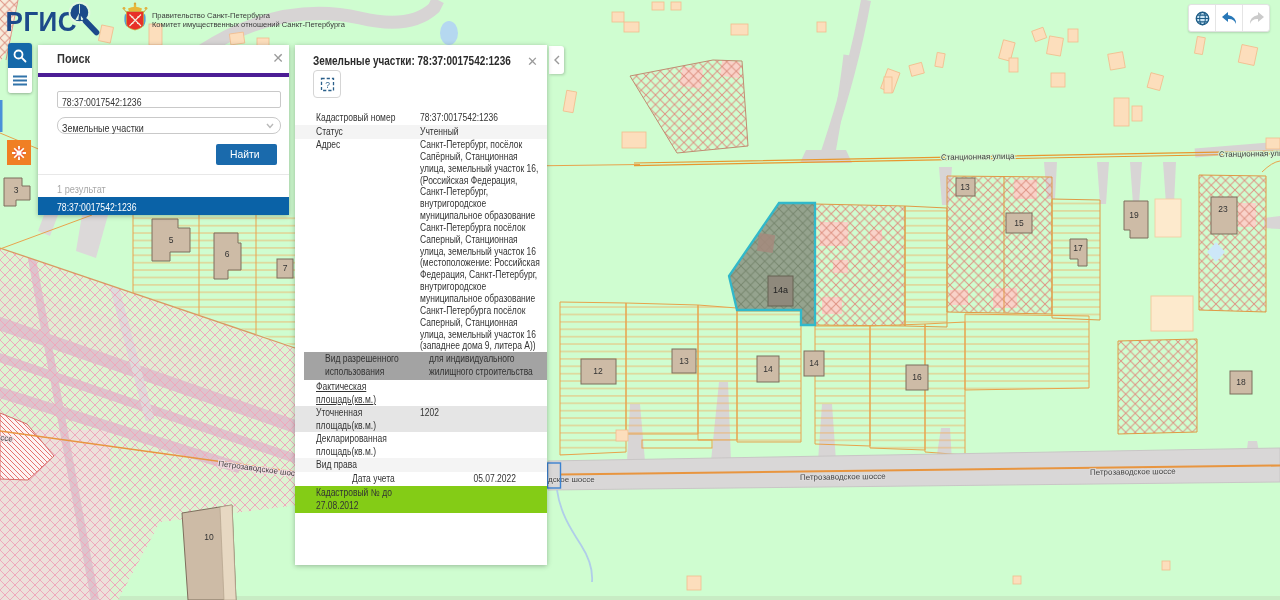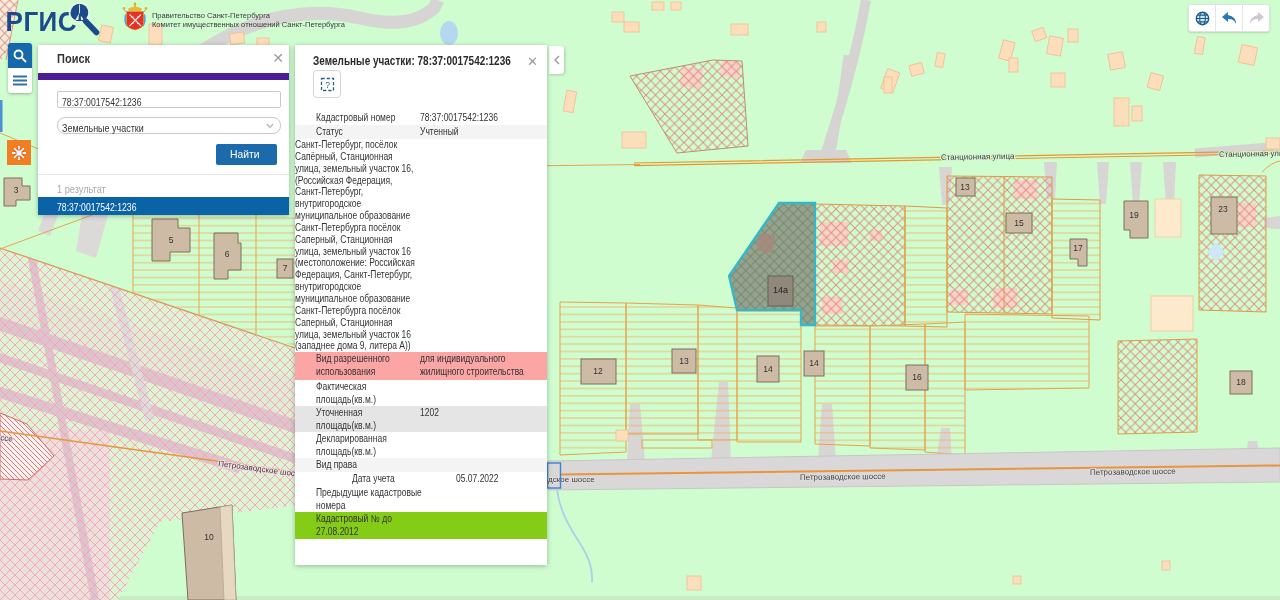--- a/index.html
+++ b/index.html
@@ -316,21 +316,21 @@
 
 <div class="abs" style="left:7px;top:140px;width:24px;height:25px;background:#f07f24;display:flex;align-items:center;justify-content:center;">
 <svg width="16" height="16" viewBox="0 0 16 16">
         <path d="M8,1 V15 M1,8 H15" stroke="#fff" stroke-width="1.8"></path>
         <path d="M3.2,3.2 L12.8,12.8 M12.8,3.2 L3.2,12.8" stroke="#fff" stroke-width="1.6"></path>
         <path d="M5.5,3 L8,5.5 L10.5,3 M5.5,13 L8,10.5 L10.5,13 M3,5.5 L5.5,8 L3,10.5 M13,5.5 L10.5,8 L13,10.5" stroke="#e83c3c" stroke-width="1" fill="none"></path>
       </svg>
 </div>
 
 <div class="panel" style="left:38px;top:45px;width:251px;height:170px;">
- <div style="position:relative;height:28px;border-bottom:7px solid #4c1d95;">
+ <div style="position:relative;height:28px;border-bottom:4px solid #4c1d95;">
   <span class="sx" style="position:absolute;left:19px;top:7px;font-size:12.5px;font-weight:bold;color:#333;transform:scaleX(0.88);">Поиск</span>
   <span style="position:absolute;right:5px;top:5px;font-size:14px;color:#9a9a9a;">✕</span>
  </div>
  <div style="position:absolute;left:19px;top:46px;width:218px;height:15px;border:1px solid #c9c9c9;border-radius:2px;padding:0 0 0 4px;">
   <span class="sx" style="font-size:10.2px;color:#333;line-height:15px;transform:scaleX(0.85);">78:37:0017542:1236</span>
  </div>
  <div style="position:absolute;left:19px;top:72px;width:218px;height:15px;border:1px solid #c9c9c9;border-radius:8px;padding:0 0 0 4px;">
   <span class="sx" style="font-size:10.2px;color:#333;line-height:15px;transform:scaleX(0.88);">Земельные участки</span>
   <svg style="position:absolute;right:6px;top:5px" width="8" height="6" viewBox="0 0 8 6">
           <path d="M1,1 L4,4.5 L7,1" stroke="#b9b9b9" stroke-width="1.4" fill="none"></path>
@@ -374,20 +374,23 @@
         </div>
  <div style="display:flex;background:#f4f4f4;height:14px;overflow:hidden;line-height:14px;">
           <div style="width:104px;padding-left:21px;flex:none;">
             <div class="cx">Статус</div>
           </div>
           <div style="flex:1;">
             <div class="cx">Учтенный</div>
           </div>
         </div>
  <div style="display:flex;height:213px;overflow:hidden;line-height:11.85px;">
+          <div style="width:104px;padding-left:21px;flex:none;">
+            <div class="cx">Адрес</div>
+          </div>
           <div style="flex:1;">
             <div class="cx">
               <div>Санкт-Петербург, посёлок</div>
               <div>Сапёрный, Станционная</div>
               <div>улица, земельный участок 16,</div>
               <div>(Российская Федерация,</div>
               <div>Санкт-Петербург,</div>
               <div>внутригородское</div>
               <div>муниципальное образование</div>
               <div>Санкт-Петербурга посёлок</div>
@@ -397,78 +400,70 @@
               <div>Федерация, Санкт-Петербург,</div>
               <div>внутригородское</div>
               <div>муниципальное образование</div>
               <div>Санкт-Петербурга посёлок</div>
               <div>Саперный, Станционная</div>
               <div>улица, земельный участок 16</div>
               <div>(западнее дома 9, литера А))</div>
             </div>
           </div>
         </div>
- <div style="display:flex;background:#fca5a5;height:28px;overflow:hidden;line-height:13px;">
+ <div style="display:flex;background:#a3a3a3;height:28px;overflow:hidden;line-height:13px;margin-left:9px;">
           <div style="width:104px;padding-left:21px;flex:none;">
             <div class="cx">Вид разрешенного<br>использования</div>
           </div>
           <div style="flex:1;">
             <div class="cx">для индивидуального<br>жилищного строительства</div>
           </div>
         </div>
+ <div style="display:flex;height:26px;overflow:hidden;line-height:13px;text-decoration:underline;">
+          <div style="width:104px;padding-left:21px;flex:none;">
+            <div class="cx">Фактическая<br>площадь(кв.м.)</div>
+          </div>
+          <div style="flex:1;">
+            <div class="cx"></div>
+          </div>
+        </div>
+ <div style="display:flex;background:#e5e5e5;height:26px;overflow:hidden;line-height:13px;">
+          <div style="width:104px;padding-left:21px;flex:none;">
+            <div class="cx">Уточненная<br>площадь(кв.м.)</div>
+          </div>
+          <div style="flex:1;">
+            <div class="cx">1202</div>
+          </div>
+        </div>
  <div style="display:flex;height:26px;overflow:hidden;line-height:13px;">
           <div style="width:104px;padding-left:21px;flex:none;">
-            <div class="cx">Фактическая<br>площадь(кв.м.)</div>
+            <div class="cx">Декларированная<br>площадь(кв.м.)</div>
           </div>
           <div style="flex:1;">
             <div class="cx"></div>
           </div>
         </div>
- <div style="display:flex;background:#e5e5e5;height:26px;overflow:hidden;line-height:13px;">
-          <div style="width:104px;padding-left:21px;flex:none;">
-            <div class="cx">Уточненная<br>площадь(кв.м.)</div>
-          </div>
-          <div style="flex:1;">
-            <div class="cx">1202</div>
-          </div>
-        </div>
- <div style="display:flex;height:26px;overflow:hidden;line-height:13px;">
-          <div style="width:104px;padding-left:21px;flex:none;">
-            <div class="cx">Декларированная<br>площадь(кв.м.)</div>
+ <div style="display:flex;background:#f4f4f4;height:14px;overflow:hidden;line-height:14px;flex-direction:column;">
+          <div style="width:104px;padding-left:21px;flex:none;">
+            <div class="cx">Вид права</div>
           </div>
           <div style="flex:1;">
             <div class="cx"></div>
           </div>
         </div>
- <div style="display:flex;background:#f4f4f4;height:14px;overflow:hidden;line-height:14px;flex-direction:column;">
-          <div style="width:104px;padding-left:21px;flex:none;">
-            <div class="cx">Вид права</div>
+ <div style="display:flex;height:14px;overflow:hidden;line-height:14px;padding-left:36px;">
+          <div style="width:104px;padding-left:21px;flex:none;">
+            <div class="cx">Дата учета</div>
+          </div>
+          <div style="flex:1;text-align:center;">
+            <div class="cx">05.07.2022</div>
+          </div>
+        </div>
+ <div style="display:flex;background:#84cc16;height:27px;overflow:hidden;line-height:13px;">
+          <div style="width:104px;padding-left:21px;flex:none;">
+            <div class="cx">Кадастровый № до<br>27.08.2012</div>
           </div>
           <div style="flex:1;">
             <div class="cx"></div>
           </div>
         </div>
- <div style="display:flex;height:14px;overflow:hidden;line-height:14px;padding-left:36px;">
-          <div style="width:104px;padding-left:21px;flex:none;">
-            <div class="cx">Дата учета</div>
-          </div>
-          <div style="flex:1;">
-            <div class="cx">05.07.2022</div>
-          </div>
-        </div>
- <div style="display:flex;height:26px;overflow:hidden;line-height:13px;">
-          <div style="width:104px;padding-left:21px;flex:none;">
-            <div class="cx">Предыдущие кадастровые<br>номера</div>
-          </div>
-          <div style="flex:1;">
-            <div class="cx"></div>
-          </div>
-        </div>
- <div style="display:flex;background:#84cc16;height:27px;overflow:hidden;line-height:13px;">
-          <div style="width:104px;padding-left:21px;flex:none;">
-            <div class="cx">Кадастровый № до<br>27.08.2012</div>
-          </div>
-          <div style="flex:1;">
-            <div class="cx"></div>
-          </div>
-        </div>
  </div>
 </div>
 </div>
 </body></html>

